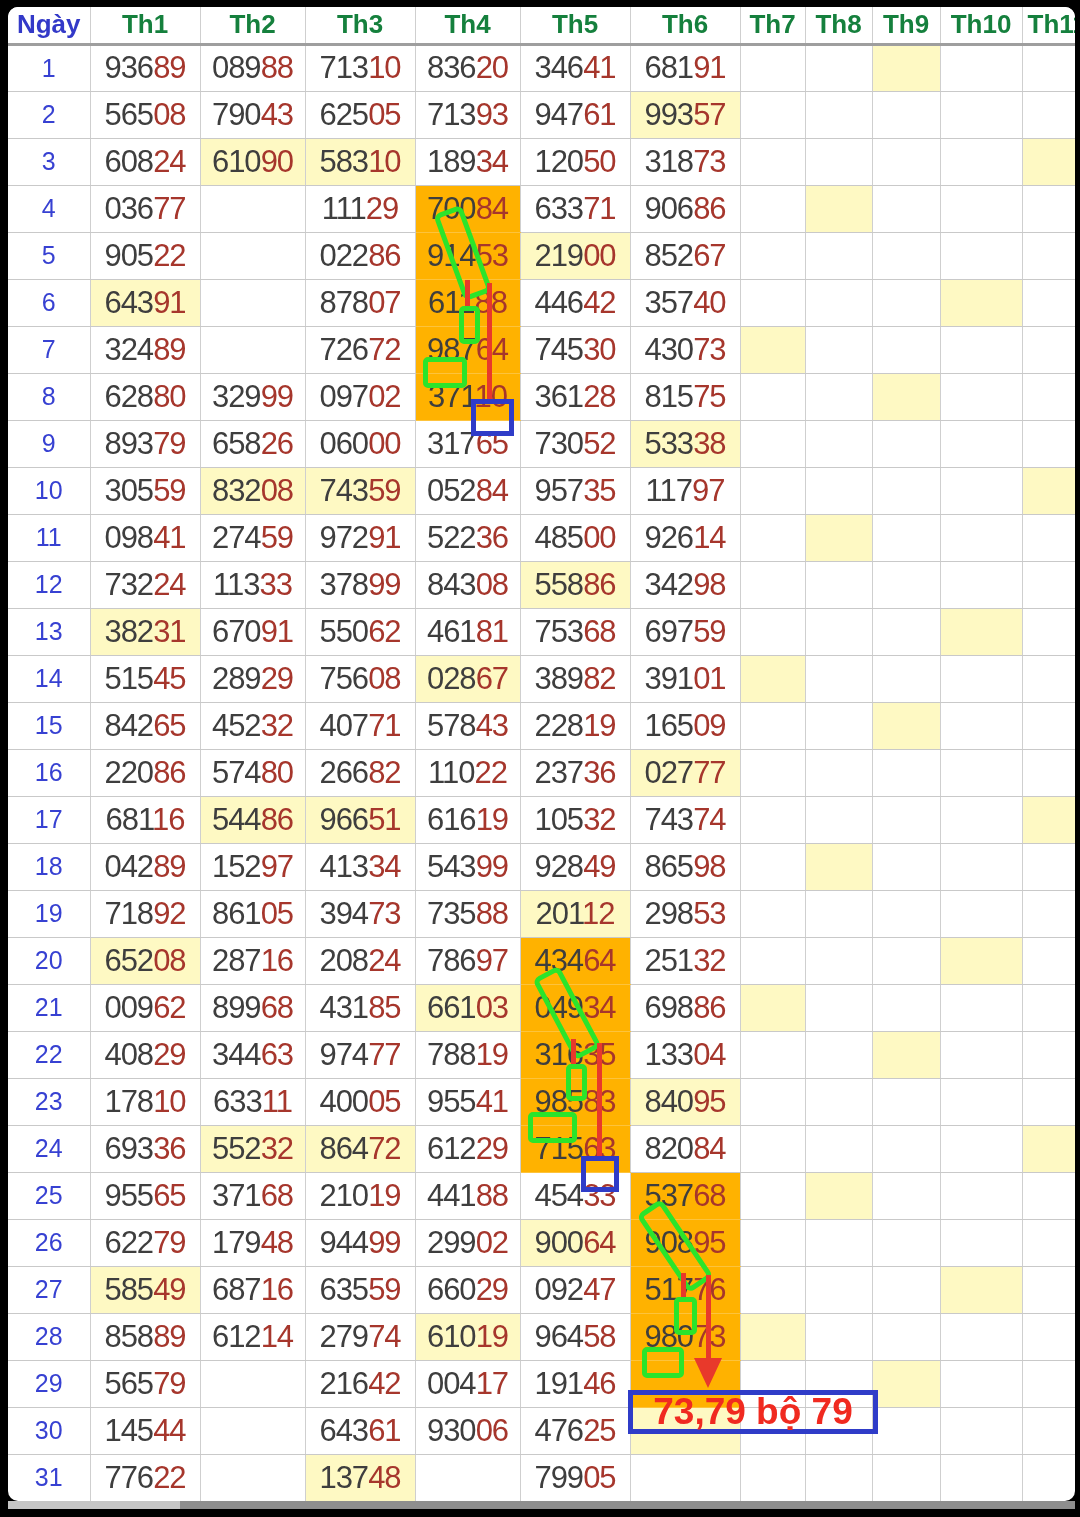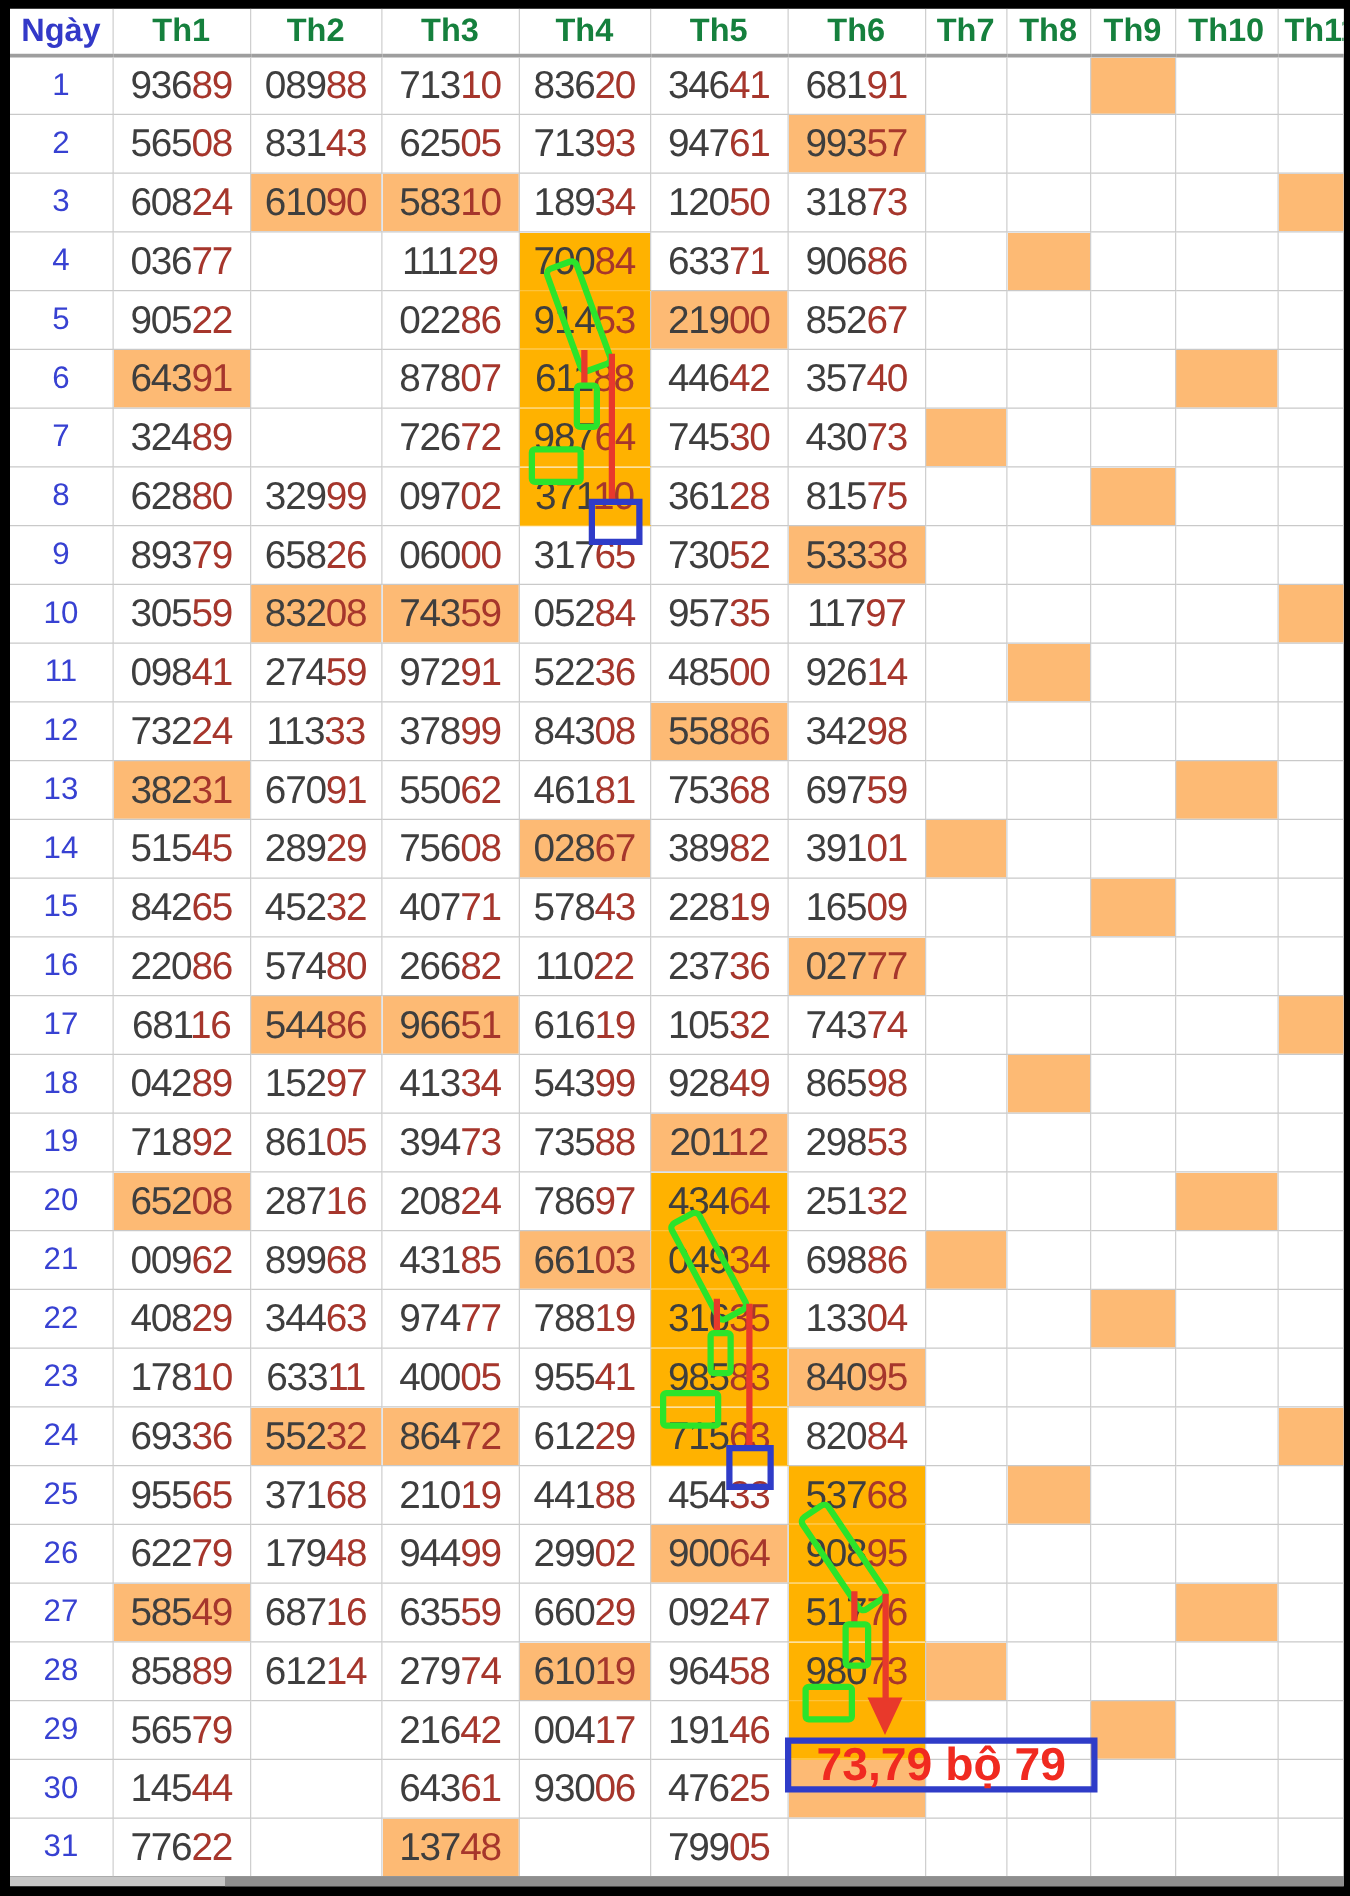--- a/index.html
+++ b/index.html
@@ -1,26 +1,26 @@
 <!DOCTYPE html>
 <html><head>
 <meta charset="utf-8">
 <style>
   html,body{margin:0;padding:0;width:1080px;height:1517px;background:#000;overflow:hidden;
     font-family:"Liberation Sans",sans-serif;position:relative;}
-  .frame{position:absolute;left:8px;top:7px;width:1067px;height:1494px;background:#fff;overflow:hidden;}
+  .frame{position:absolute;left:8px;top:7px;width:1067px;height:1494px;background:#fff;overflow:hidden;border-radius:10px;}
   table{border-collapse:collapse;table-layout:fixed;width:1067px;position:absolute;left:0;top:0;}
   th,td{box-sizing:border-box;padding:0;text-align:center;vertical-align:middle;overflow:hidden;white-space:nowrap;}
   th{height:37px;border-right:1px solid #cfcfcf;border-bottom:3px solid #9e9e9e;background:#fff;
      font-size:26px;font-weight:bold;color:#15803d;}
   th.hday{color:#3339c8;}
   th.last{text-align:left;padding-left:5px;}
   td{height:47px;border-right:1px solid #cfcfcf;border-bottom:1px solid #c9c9c9;font-size:31px;letter-spacing:-1px;}
   td.day{font-size:25px;letter-spacing:0;color:#3741d2;}
-  td.green{background:#fdba74;}
+  td.green{background:#fef9c3;}
   td.orange{background:#ffb200;border-bottom-color:#fdc33c;}
   .p1{color:#3e3e3e;}
   .p2{color:#a6362c;}
   
   #overlay{position:absolute;left:0;top:0;width:1066px;height:1517px;pointer-events:none;margin-top:25px;}
   .mk{position:absolute;box-sizing:border-box;}
   .mk.diagonal{border:5px solid #2be42b;border-radius:7px;background:transparent;}
   .mk.greenbox{border:5px solid #2be42b;border-radius:5px;background:transparent;}
   .mk.bluebox{border:5px solid #2f3cc8;background:transparent;}
   .mk.redline{width:5px;background:#e8392b;}
@@ -79,21 +79,21 @@
           <td><span class="p1">681</span><span class="p2">91</span></td>
           <td></td>
           <td></td>
           <td class="green"></td>
           <td></td>
           <td></td>
         </tr>
         <tr>
           <td class="day">2</td>
           <td><span class="p1">565</span><span class="p2">08</span></td>
-          <td><span class="p1">831</span><span class="p2">43</span></td>
+          <td><span class="p1">790</span><span class="p2">43</span></td>
           <td><span class="p1">625</span><span class="p2">05</span></td>
           <td><span class="p1">713</span><span class="p2">93</span></td>
           <td><span class="p1">947</span><span class="p2">61</span></td>
           <td class="green"><span class="p1">993</span><span class="p2">57</span></td>
           <td></td>
           <td></td>
           <td></td>
           <td></td>
           <td></td>
         </tr>

